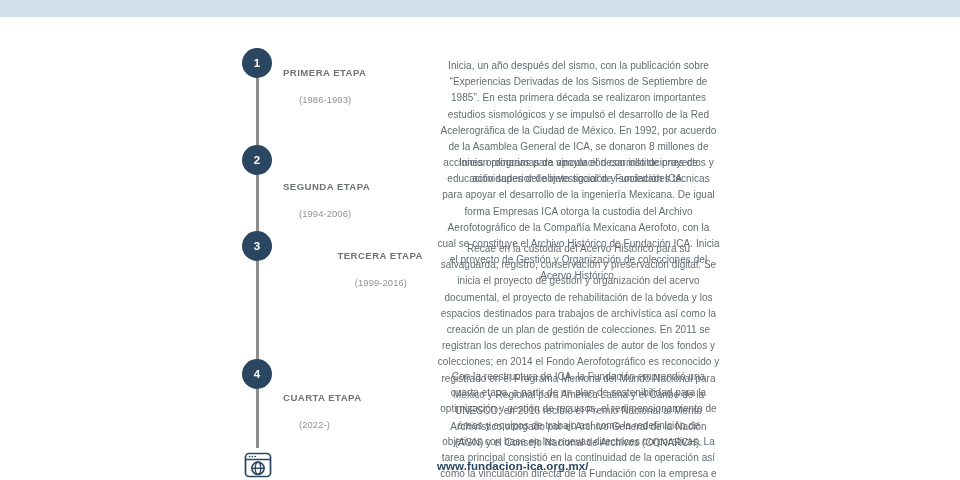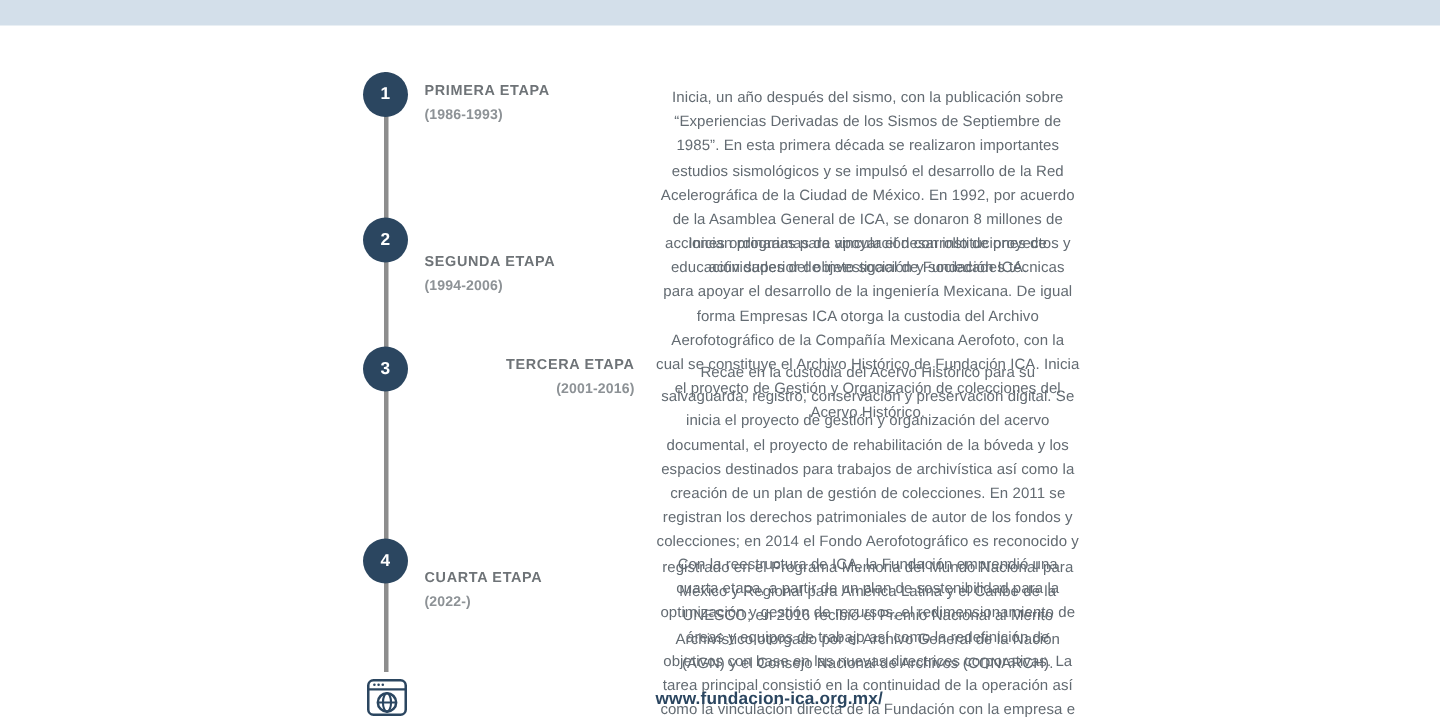--- a/index.html
+++ b/index.html
@@ -68,29 +68,28 @@
   .stage-head {
     position: absolute;
     left: 283px;
     width: 140px;
   }
   .stage-title {
     font-size: 9.6px;
     font-weight: bold;
     letter-spacing: 0.45px;
     color: #6e7377;
-    margin: 0 0 4px 0;
+    margin: 12px 0 4px 0;
     text-transform: uppercase;
   }
   .stage-years {
     font-size: 9.4px;
     color: #8d9296;
-    margin: 0;
+    margin: 16px;
     letter-spacing: 0.1px;
-    font-weight: bold;
   }
 
   .stage-body {
     position: absolute;
     left: 437px;
     width: 283px;
     font-size: 10px;
     line-height: 1.62;
     color: #636b72;
     text-align: center;
@@ -139,21 +138,21 @@
       <p class="stage-title">SEGUNDA ETAPA</p>
       <p class="stage-years">(1994-2006)</p>
     </div>
     <div class="stage-body" style="top:10px;">Inician programas de vinculación con instituciones de educación superior de investigación y sociedades técnicas para apoyar el desarrollo de la ingeniería Mexicana. De igual forma Empresas ICA otorga la custodia del Archivo Aerofotográfico de la Compañía Mexicana Aerofoto, con la cual se constituye el Archivo Histórico de Fundación ICA. Inicia el proyecto de Gestión y Organización de colecciones del Acervo Histórico.</div>
   </div>
 
   <div class="stage" style="top:214px;">
     <div class="stage-marker">3</div>
     <div class="stage-head" style="top:7px;text-align:right;">
       <p class="stage-title">TERCERA ETAPA</p>
-      <p class="stage-years">(2001-2016)</p>
+      <p class="stage-years">(1999-2016)</p>
     </div>
     <div class="stage-body" style="top:10px;">Recae en la custodia del Acervo Histórico para su salvaguarda, registro, conservación y preservación digital. Se inicia el proyecto de gestión y organización del acervo documental, el proyecto de rehabilitación de la bóveda y los espacios destinados para trabajos de archivística así como la creación de un plan de gestión de colecciones. En 2011 se registran los derechos patrimoniales de autor de los fondos y colecciones; en 2014 el Fondo Aerofotográfico es reconocido y registrado en el Programa Memoria del Mundo Nacional para México y Regional para América Latina y el Caribe de la UNESCO; en 2016 recibió el Premio Nacional al Mérito Archivístico otorgado por el Archivo General de la Nación (AGN) y el Consejo Nacional de Archivos (CONARCH).</div>
   </div>
 
   <div class="stage" style="top:342px;">
     <div class="stage-marker">4</div>
     <div class="stage-head" style="top:21px;">
       <p class="stage-title">CUARTA ETAPA</p>
       <p class="stage-years">(2022-)</p>
     </div>

